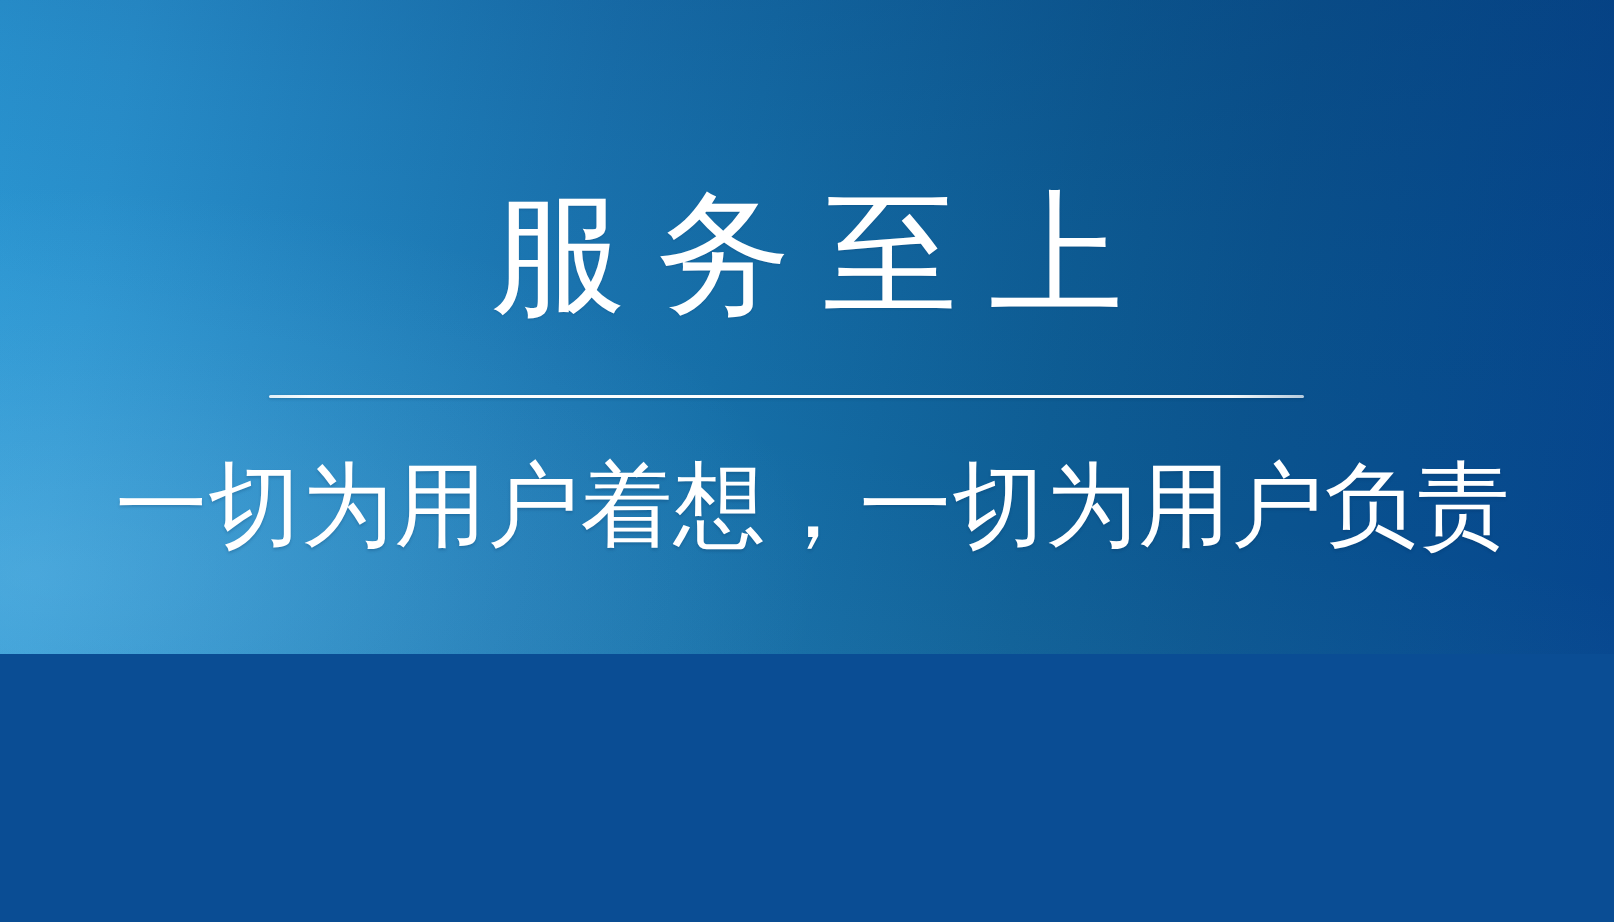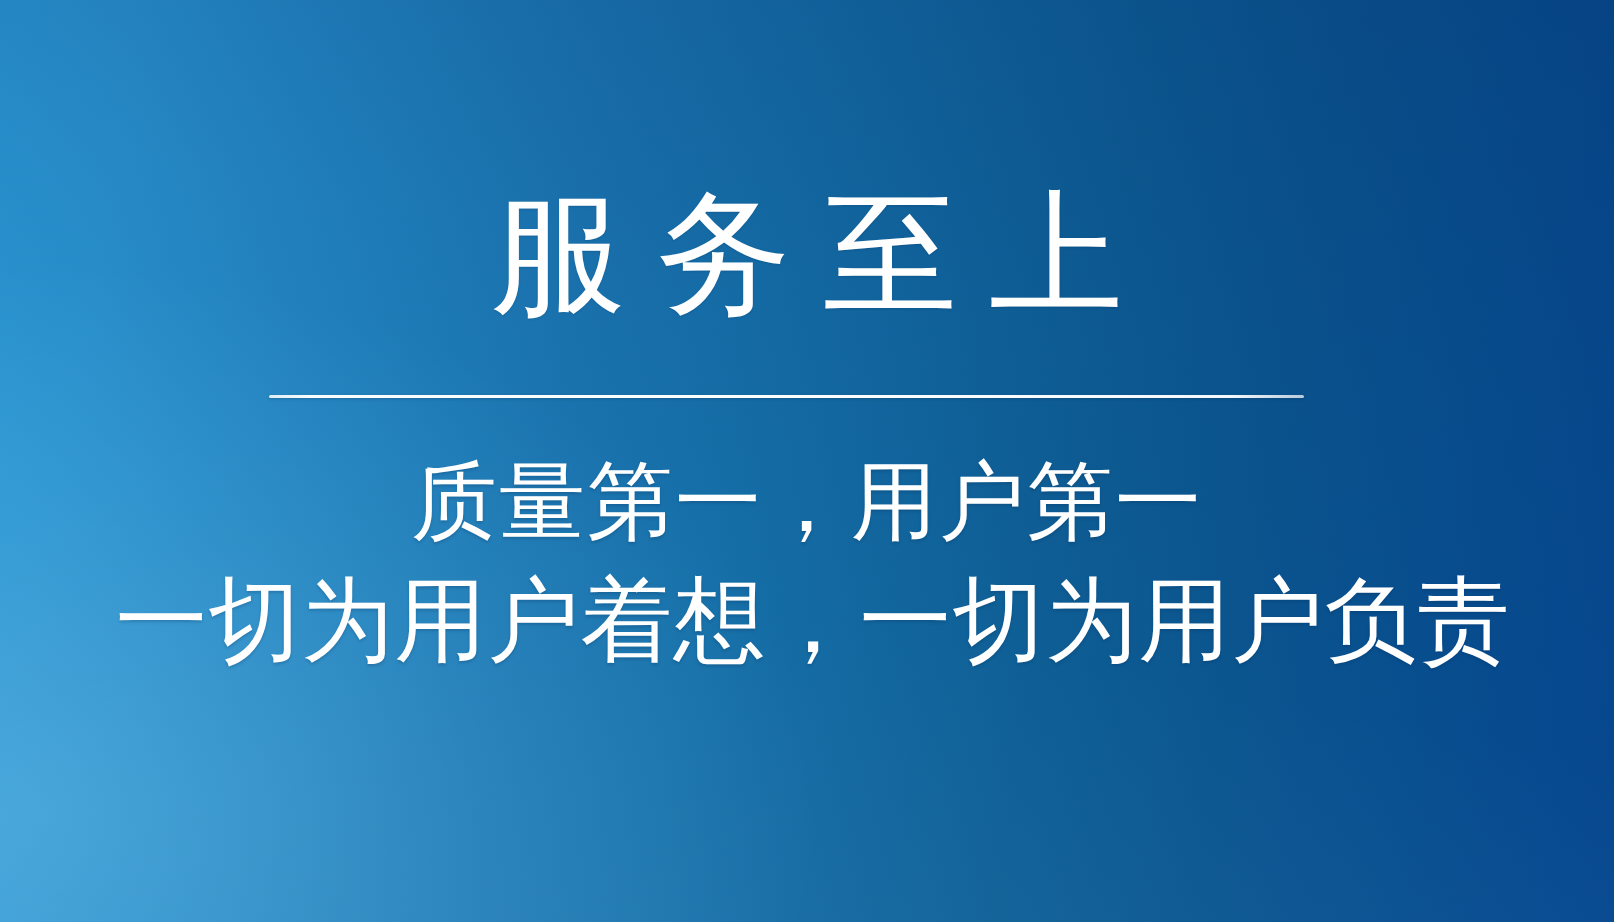--- a/index.html
+++ b/index.html
@@ -12,21 +12,21 @@
     width: 1614px;
     height: 922px;
     overflow: hidden;
     font-family: "Liberation Sans", "DejaVu Sans", sans-serif;
   }
 
   
   .banner {
     position: relative;
     width: 1614px;
-    height: 922px;
+    height: 654px;
     overflow: hidden;
     background-color: #1a73b0;
   }
 
   
   .bg-gradient {
     position: absolute;
     inset: 0;
     background: linear-gradient(100deg,
         #2b98d4 0%,
@@ -139,18 +139,17 @@
 
   <div class="content">
 
     <div class="headline">服务至上</div>
 
     <div class="divider-wrap">
       <div class="divider"></div>
     </div>
 
     <div class="subtitle-block">
-      <div class="subtitle-line line-1">质量第一，用户第一</div>
       <div class="subtitle-line line-2">一切为用户着想，一切为用户负责</div>
     </div>
 
   </div>
 </div>
 
 </body></html>

